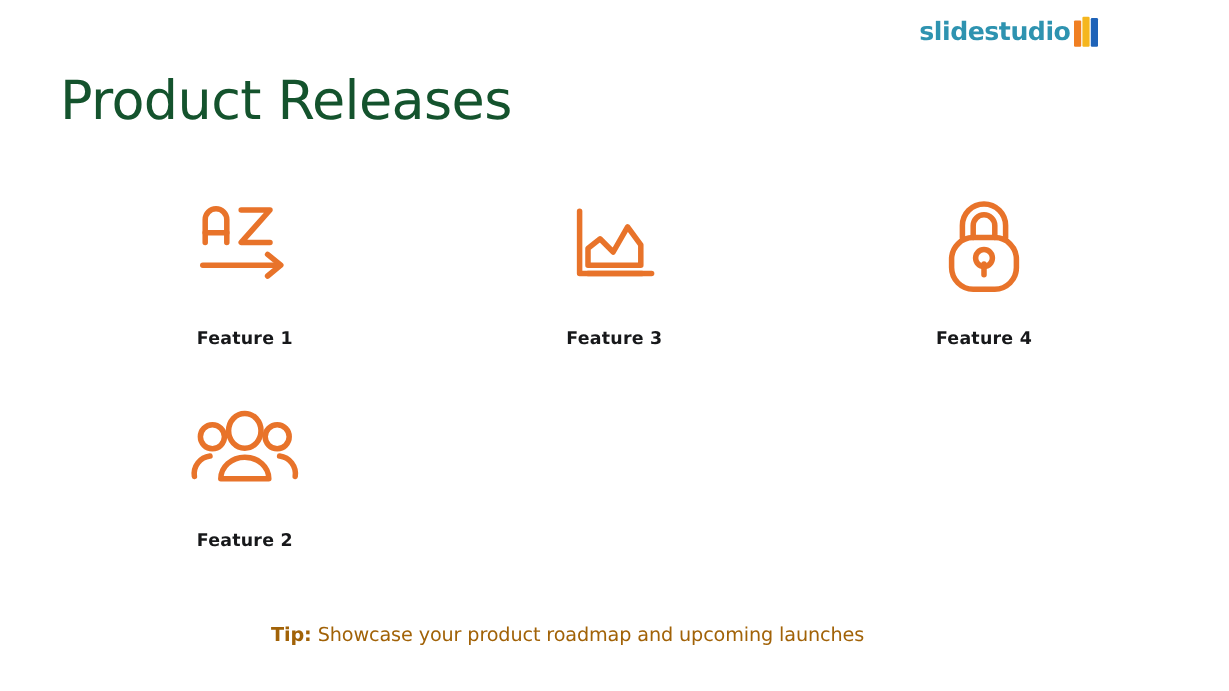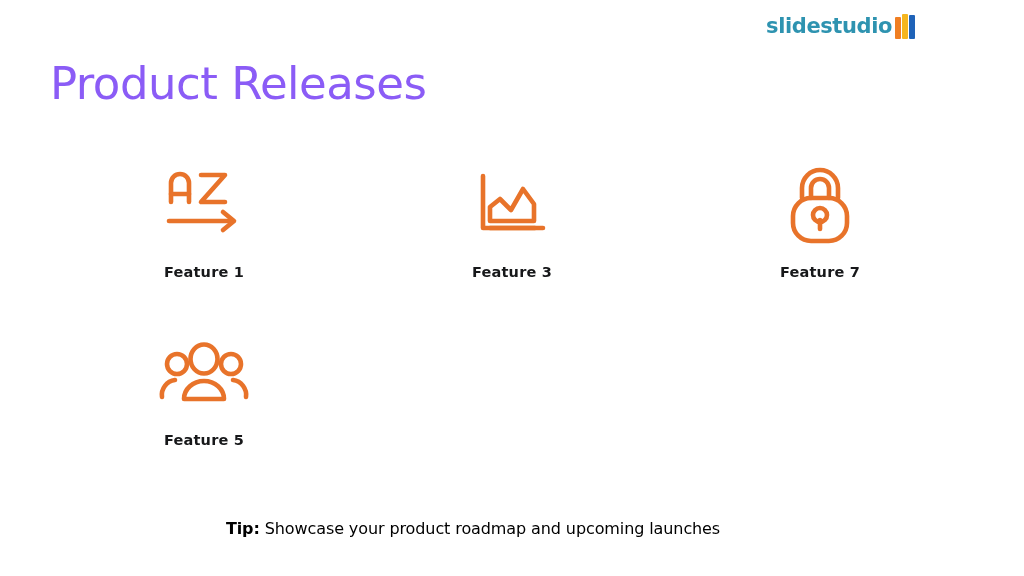--- a/index.html
+++ b/index.html
@@ -46,21 +46,21 @@
 
   
   #title {
     position: absolute;
     left: 50px;
     top: 58px;
     font-family: "DejaVu Sans", sans-serif;
     font-size: 45px;
     font-weight: 400;
     letter-spacing: -0.5px;
-    color: #8b5cf6;
+    color: #14532d;
     line-height: 1.15;
     white-space: nowrap;
   }
 
   
   #grid {
     position: absolute;
     left: 50px;
     top: 160px;
     width: 924px;
@@ -74,39 +74,39 @@
     align-items: center;
   }
   .icon-wrap {
     height: 92px;
     display: flex;
     align-items: center;
     justify-content: center;
   }
   .icon-wrap svg { display: block; }
   .feat-label {
-    margin-top: 12px;
+    margin-top: 23px;
     font-family: "DejaVu Sans", sans-serif;
     font-size: 14.5px;
     font-weight: 700;
     letter-spacing: 0.2px;
     color: #17181A;
     white-space: nowrap;
   }
 
   
   #tip {
     position: absolute;
     left: 10px;
     right: 0;
     top: 519px;
     text-align: center;
     font-family: "DejaVu Sans", sans-serif;
     font-size: 16px;
-    color: #000000;
+    color: #a16207;
     letter-spacing: -0.1px;
   }
   #tip-label { font-weight: 700; }
   #tip-text  { font-weight: 400; }
 </style>
 </head>
 <body>
 
 <div id="slide">
 
@@ -154,39 +154,39 @@
     <div class="cell">
       <div class="icon-wrap">
         <svg width="66" height="78" viewBox="0 0 66 78" fill="none" stroke="#E8732A" stroke-width="4.6" stroke-linecap="round" stroke-linejoin="round">
           <path d="M15 31 V21 a18 18 0 0 1 36 0 V31"></path>
           <path d="M24 31 V21 a9 9 0 0 1 18 0 V31"></path>
           <rect x="6" y="31" width="54" height="43" rx="18"></rect>
           <circle cx="33" cy="48" r="7"></circle>
           <path d="M33 53 V62"></path>
         </svg>
       </div>
-      <div class="feat-label">Feature 7</div>
+      <div class="feat-label">Feature 4</div>
     </div>
 
 
     <div class="cell">
       <div class="icon-wrap">
         <svg width="92" height="66" viewBox="0 0 92 66" fill="none" stroke="#E8732A" stroke-width="4.6" stroke-linecap="round" stroke-linejoin="round">
 
           <circle cx="19" cy="23" r="10"></circle>
           <path d="M4 56 a15 15 0 0 1 13 -17"></path>
 
           <circle cx="73" cy="23" r="10"></circle>
           <path d="M88 56 a15 15 0 0 0 -13 -17"></path>
 
           <ellipse cx="46" cy="18" rx="13.5" ry="14.5"></ellipse>
           <path d="M26 58 a20 18 0 0 1 40 0 Z"></path>
         </svg>
       </div>
-      <div class="feat-label">Feature 5</div>
+      <div class="feat-label">Feature 2</div>
     </div>
 
   </div>
 
   <div id="tip">
     <span id="tip-label">Tip:</span>
     <span id="tip-text">Showcase your product roadmap and upcoming launches</span>
   </div>
 
 </div>

